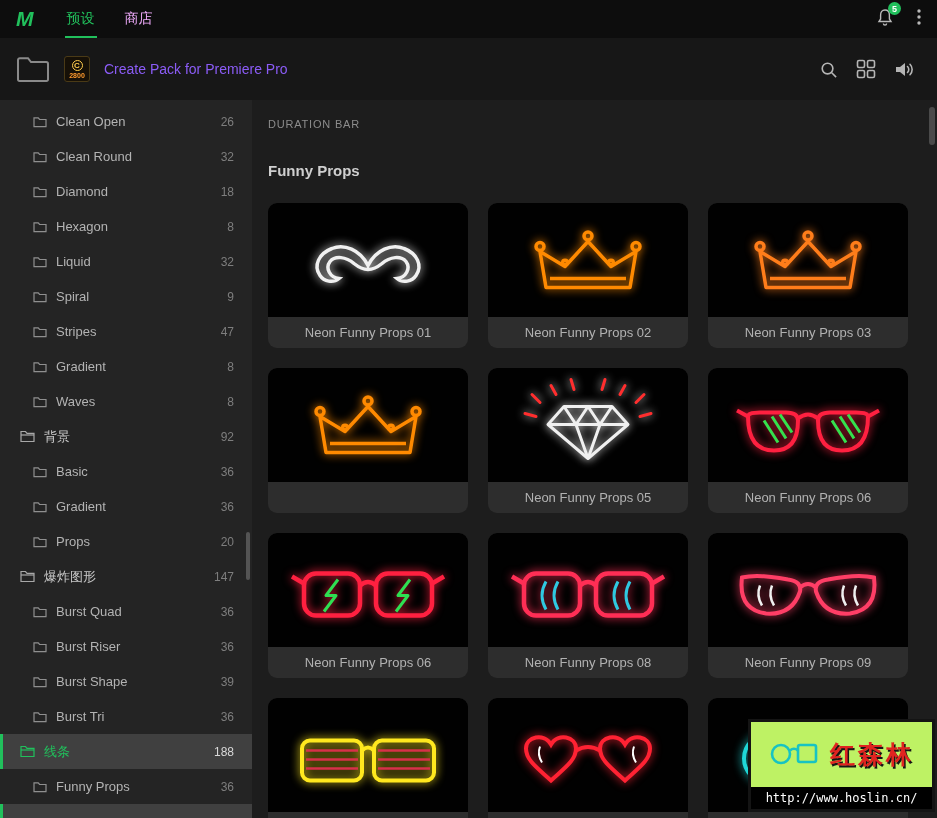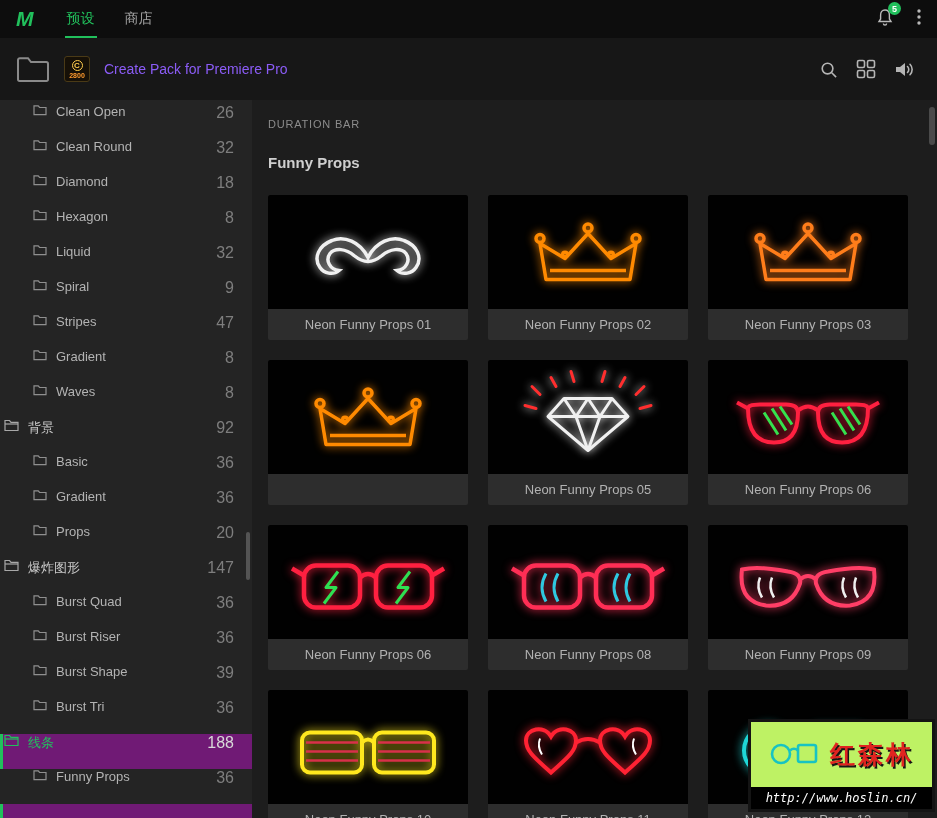--- a/index.html
+++ b/index.html
@@ -4,68 +4,68 @@
 <style>
   *{margin:0;padding:0;box-sizing:border-box}
   html,body{width:937px;height:818px;overflow:hidden}
   body{background:#1d1d1d;font-family:"Liberation Sans",sans-serif}
   .app{position:relative;width:937px;height:818px;display:flex;flex-direction:column;--accent:#21c05c}
 
   
   .topbar{flex:0 0 38px;height:38px;background:#0d0d0d;display:flex;align-items:center;padding:0 16px}
   .logo{color:var(--accent);font-size:21px;font-weight:bold;font-style:italic;margin-right:32px;cursor:pointer;letter-spacing:-1px}
   .tabs{display:flex;height:100%}
-  .tab{font-size:14px;color:#a3a3a3;display:flex;align-items:center;padding:0 2px;margin-right:26px;position:relative;cursor:pointer}
+  .tab{font-size:14px;color:#f0abfc;display:flex;align-items:center;padding:0 2px;margin-right:26px;position:relative;cursor:pointer}
   .tab.active{color:var(--accent)}
   .tab.active::after{content:"";position:absolute;left:0;right:0;bottom:0;height:2px;background:var(--accent)}
   .topbar-right{margin-left:auto;display:flex;align-items:center;gap:24px}
   .bell-wrap{position:relative;cursor:pointer;display:flex}
   .badge{position:absolute;top:-6px;right:-8px;background:var(--accent);color:#fff;font-size:9px;width:13px;height:13px;border-radius:50%;display:flex;align-items:center;justify-content:center;font-weight:bold}
   .icon-btn{cursor:pointer;display:flex;align-items:center}
 
   
   .pack-header{flex:0 0 62px;height:62px;background:#171717;display:flex;align-items:center;padding:0 16px;gap:14px}
   .pack-icon{width:26px;height:26px;background:#161007;border:1px solid #4a3a16;border-radius:3px;display:flex;flex-direction:column;align-items:center;justify-content:center;flex:0 0 26px}
   .pack-c{color:#ffcc4d;font-size:8px;font-weight:bold;border:1px solid #ffcc4d;border-radius:50%;width:11px;height:11px;line-height:10px;text-align:center}
   .pack-num{color:#ff9a2e;font-size:7px;font-weight:bold;margin-top:1px}
   .pack-title{color:#8b5cf6;font-size:14px}
   .ph-right{margin-left:auto;display:flex;align-items:center;gap:18px;padding-right:6px}
 
   
   .body-row{flex:1;display:flex;min-height:0}
   .sidebar{flex:0 0 252px;width:252px;background:#242424;padding-top:4px;position:relative;overflow:hidden}
-  .sb-item{display:flex;align-items:flex-start;height:35px;padding:0 18px 0 33px;cursor:pointer;color:#b3b3b3;font-size:13px;position:relative}
-  .sb-item.cat{padding-left:4px;color:#c9c9c9}
+  .sb-item{display:flex;align-items:center;height:35px;padding:0 18px 0 33px;cursor:pointer;color:#b3b3b3;font-size:13px;position:relative}
+  .sb-item.cat{padding-left:20px;color:#c9c9c9}
   .sb-icon{display:flex;align-items:center;color:#8f8f8f}
   .sb-item.cat .sb-icon{color:#a8a8a8}
   .sb-label{flex:1;margin-left:9px;white-space:nowrap;overflow:hidden}
-  .sb-count{color:#7e7e7e;font-size:16px}
-  .sb-item.selected{background:#701a75;color:var(--accent)}
+  .sb-count{color:#7e7e7e;font-size:12px}
+  .sb-item.selected{background:#404040;color:var(--accent)}
   .sb-item.selected .sb-icon{color:var(--accent)}
   .sb-item.selected .sb-count{color:#d8d8d8}
   .sb-item.selected::before{content:"";position:absolute;left:0;top:0;bottom:0;width:3px;background:var(--accent)}
   .sb-scroll-thumb{position:absolute;right:2px;top:432px;width:4px;height:48px;background:#545454;border-radius:2px}
 
   
   .content{flex:1;padding:18px 0 0 16px;overflow:hidden;position:relative;background:#1d1d1d}
-  .breadcrumb{font-size:11px;letter-spacing:.8px;color:#8c8c8c;margin-bottom:24px}
+  .breadcrumb{font-size:11px;letter-spacing:.8px;color:#8c8c8c;margin-bottom:32px}
   .section-title{font-size:15px;font-weight:bold;color:#cfcfcf;margin-bottom:24px}
   .grid{display:grid;grid-template-columns:repeat(3,200px);column-gap:20px;row-gap:20px}
-  .card{border-radius:2px;overflow:hidden;cursor:pointer;background:#2d2d2d}
+  .card{border-radius:9px;overflow:hidden;cursor:pointer;background:#2d2d2d}
   .thumb{height:114px;background:#010101;display:flex;align-items:center;justify-content:center}
   .thumb svg{width:100%;height:100%}
   .caption{height:31px;color:#b2b2b2;font-size:13px;display:flex;align-items:center;justify-content:center;white-space:nowrap}
 
   .main-scroll-thumb{position:absolute;right:2px;top:107px;width:6px;height:38px;background:#4a4a4a;border-radius:3px}
 
   
   .watermark{position:absolute;right:2px;bottom:6px;width:187px;height:93px;background:#bef264;border:3px solid #141414;display:flex;flex-direction:column;z-index:10}
   .wm-top{flex:1;display:flex;align-items:center;justify-content:center;gap:7px;padding:2px 4px}
   .wm-brand{font-size:25px;font-weight:900;color:#e02420;letter-spacing:3px;text-shadow:1.5px 1.5px 0 #161616}
-  .wm-url{flex:0 0 22px;background:#000;color:#fff;font-style:italic;font-size:12px;display:flex;align-items:center;justify-content:center;font-family:"DejaVu Sans Mono",monospace}
+  .wm-url{flex:0 0 22px;background:#000;color:#fff;font-size:12px;display:flex;align-items:center;justify-content:center;font-family:"DejaVu Sans Mono",monospace}
 </style>
 </head>
 <body>
 
 <div class="app" style="--accent: #21c05c;">
 
   <header class="topbar">
     <div class="logo">M</div>
     <nav class="tabs">
       <div class="tab active">预设</div>

